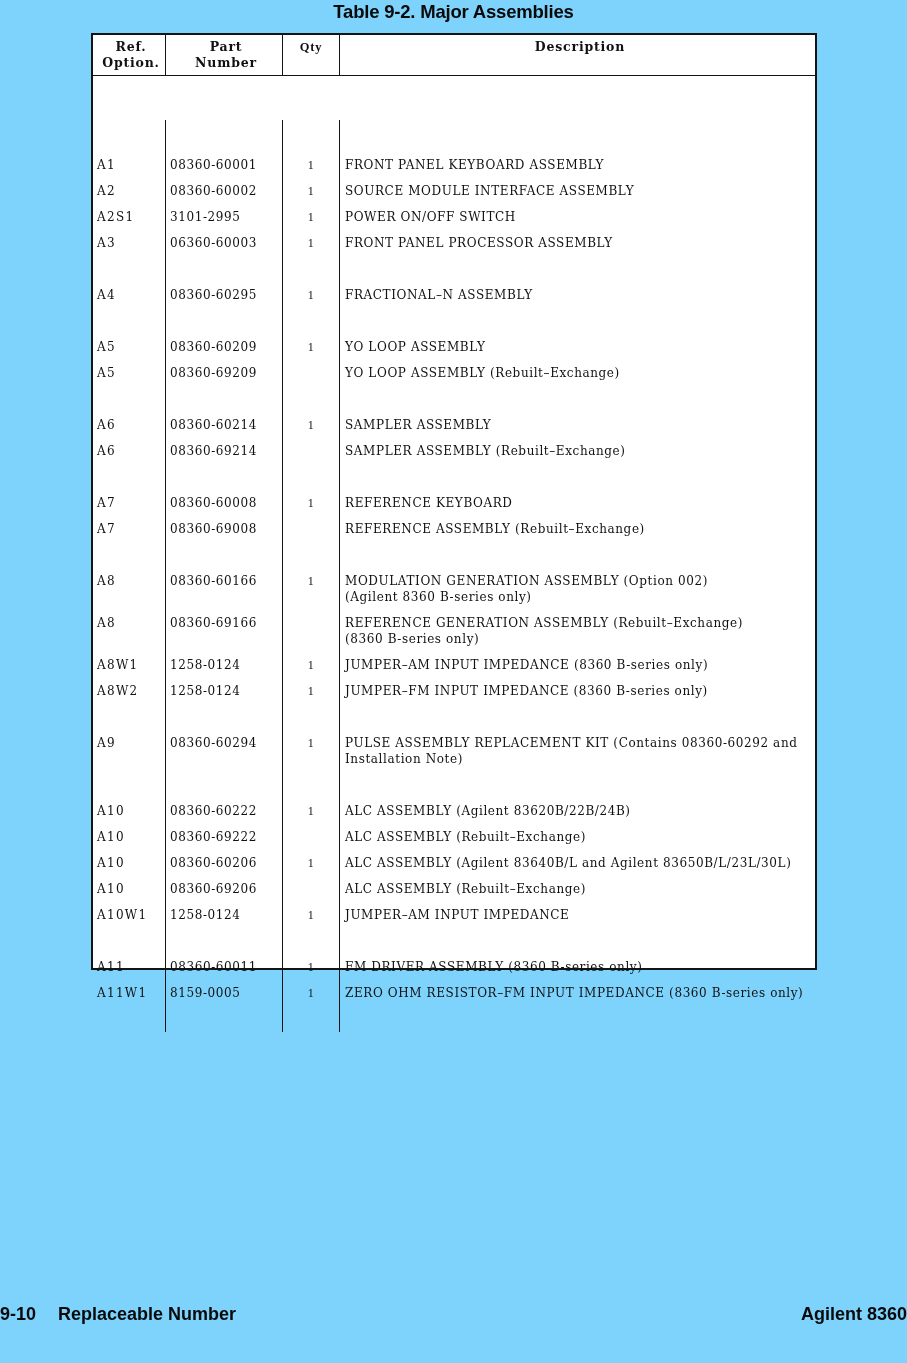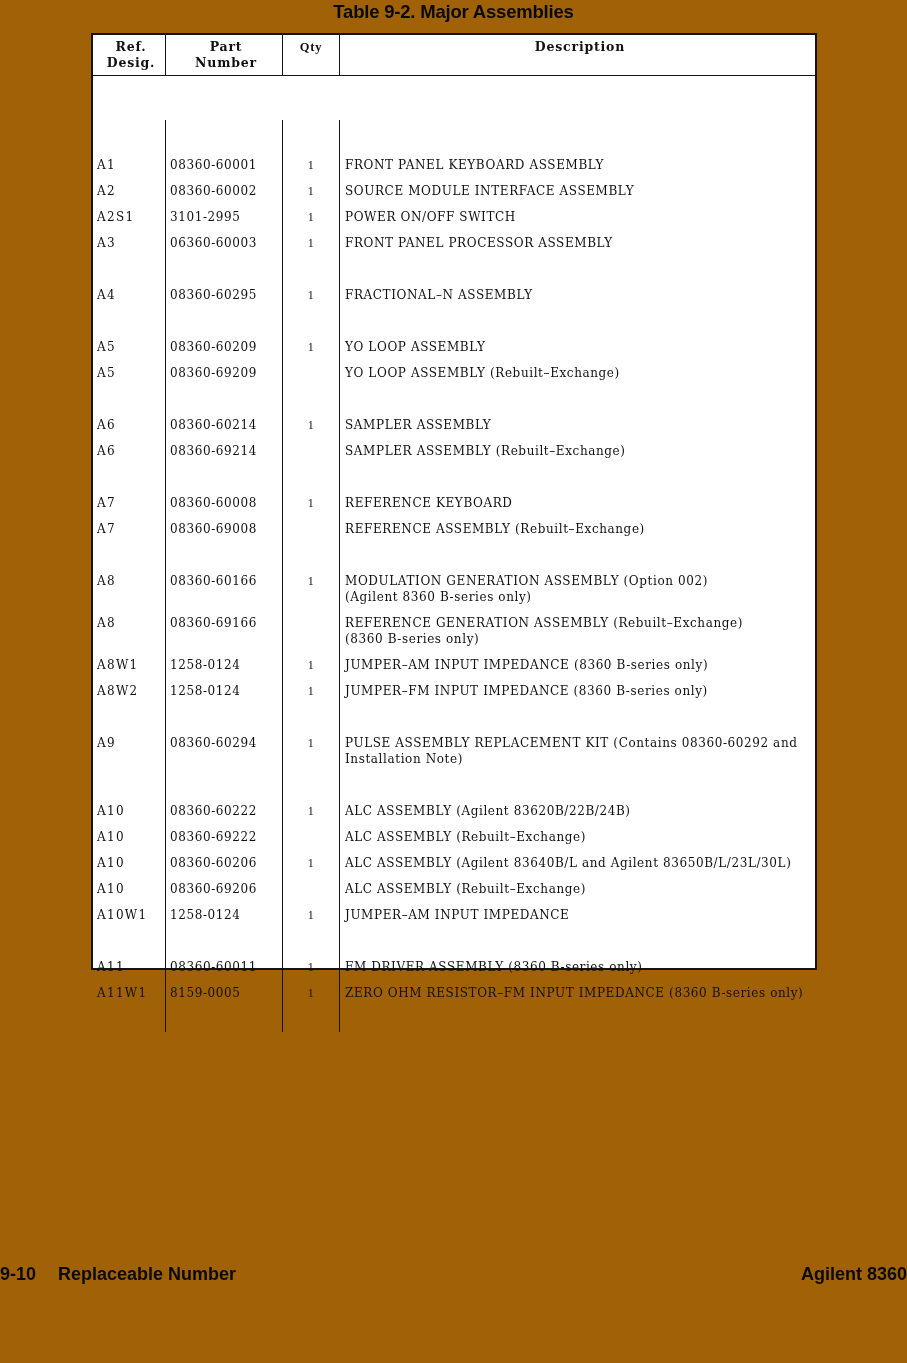--- a/index.html
+++ b/index.html
@@ -1,20 +1,20 @@
 <!DOCTYPE html>
 <html><head>
 <meta charset="utf-8">
 <style>
   html, body { margin: 0; padding: 0; background: #fff; }
   .page {
     position: relative;
     width: 907px;
     height: 1363px;
-    background: #a16207;
+    background: #7dd3fc;
     color: #111111;
     font-family: "DejaVu Serif", serif;
     overflow: hidden;
   }
   .doc-title {
     position: absolute;
     top: 1px;
     left: 0;
     width: 100%;
     text-align: center;
@@ -69,21 +69,21 @@
   .c1 { width: 73px; border-right: 1.5px solid #141414; padding-left: 4px; }
   .c2 { width: 117px; border-right: 1.5px solid #141414; padding-left: 4px; }
   .c3 { width: 57px; border-right: 1.5px solid #141414; text-align: center; padding-left: 0; font-family: Liberation Serif, serif; }
   .c4 { flex: 1; padding-left: 5px; }
   .tbody .c1 { letter-spacing: 1.3px; }
   .desc-line { white-space: nowrap; }
   .page-footer {
     position: absolute;
     left: 0;
     right: 0;
-    top: 1264px;
+    top: 1304px;
     display: flex;
     justify-content: space-between;
     align-items: baseline;
     font-family: "Liberation Sans", sans-serif;
     font-weight: bold;
     font-size: 18px;
     color: #0a0a0a;
   }
   .footer-left { display: flex; }
   .footer-page-number { margin-right: 22px; }
@@ -92,21 +92,21 @@
 <body>
 
 <div class="page">
 
   <div class="doc-title">Table 9-2. Major Assemblies</div>
 
   <div class="parts-table">
     <div class="thead">
       <div class="cell c1">
         <div>Ref.</div>
-        <div>Desig.</div>
+        <div>Option.</div>
       </div>
       <div class="cell c2">
         <div>Part</div>
         <div>Number</div>
       </div>
       <div class="cell c3">
         <div>Qty</div>
       </div>
       <div class="cell c4" style="text-align:center;">
         <div>Description</div>

